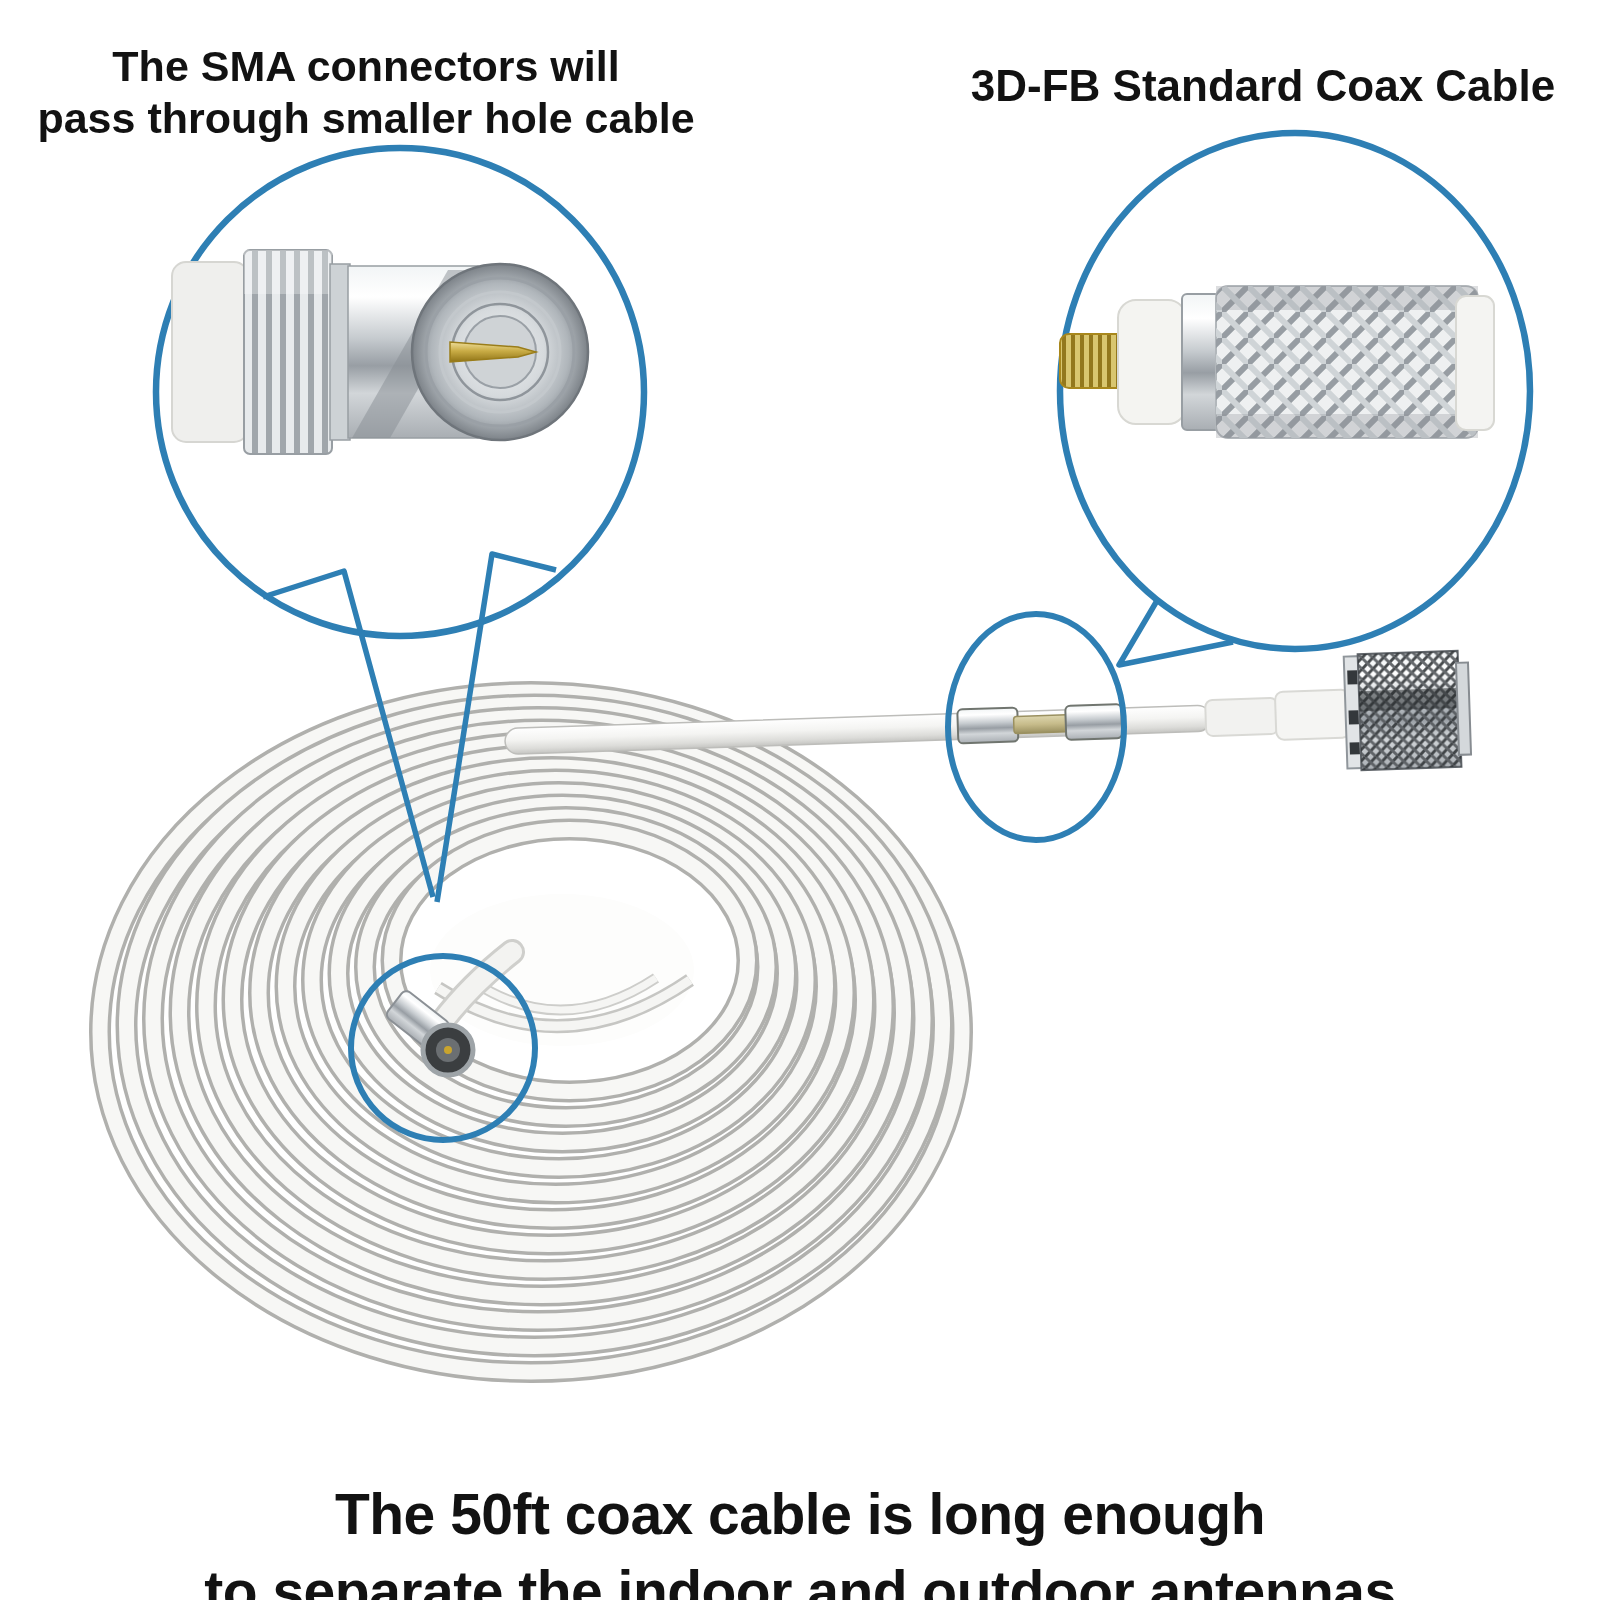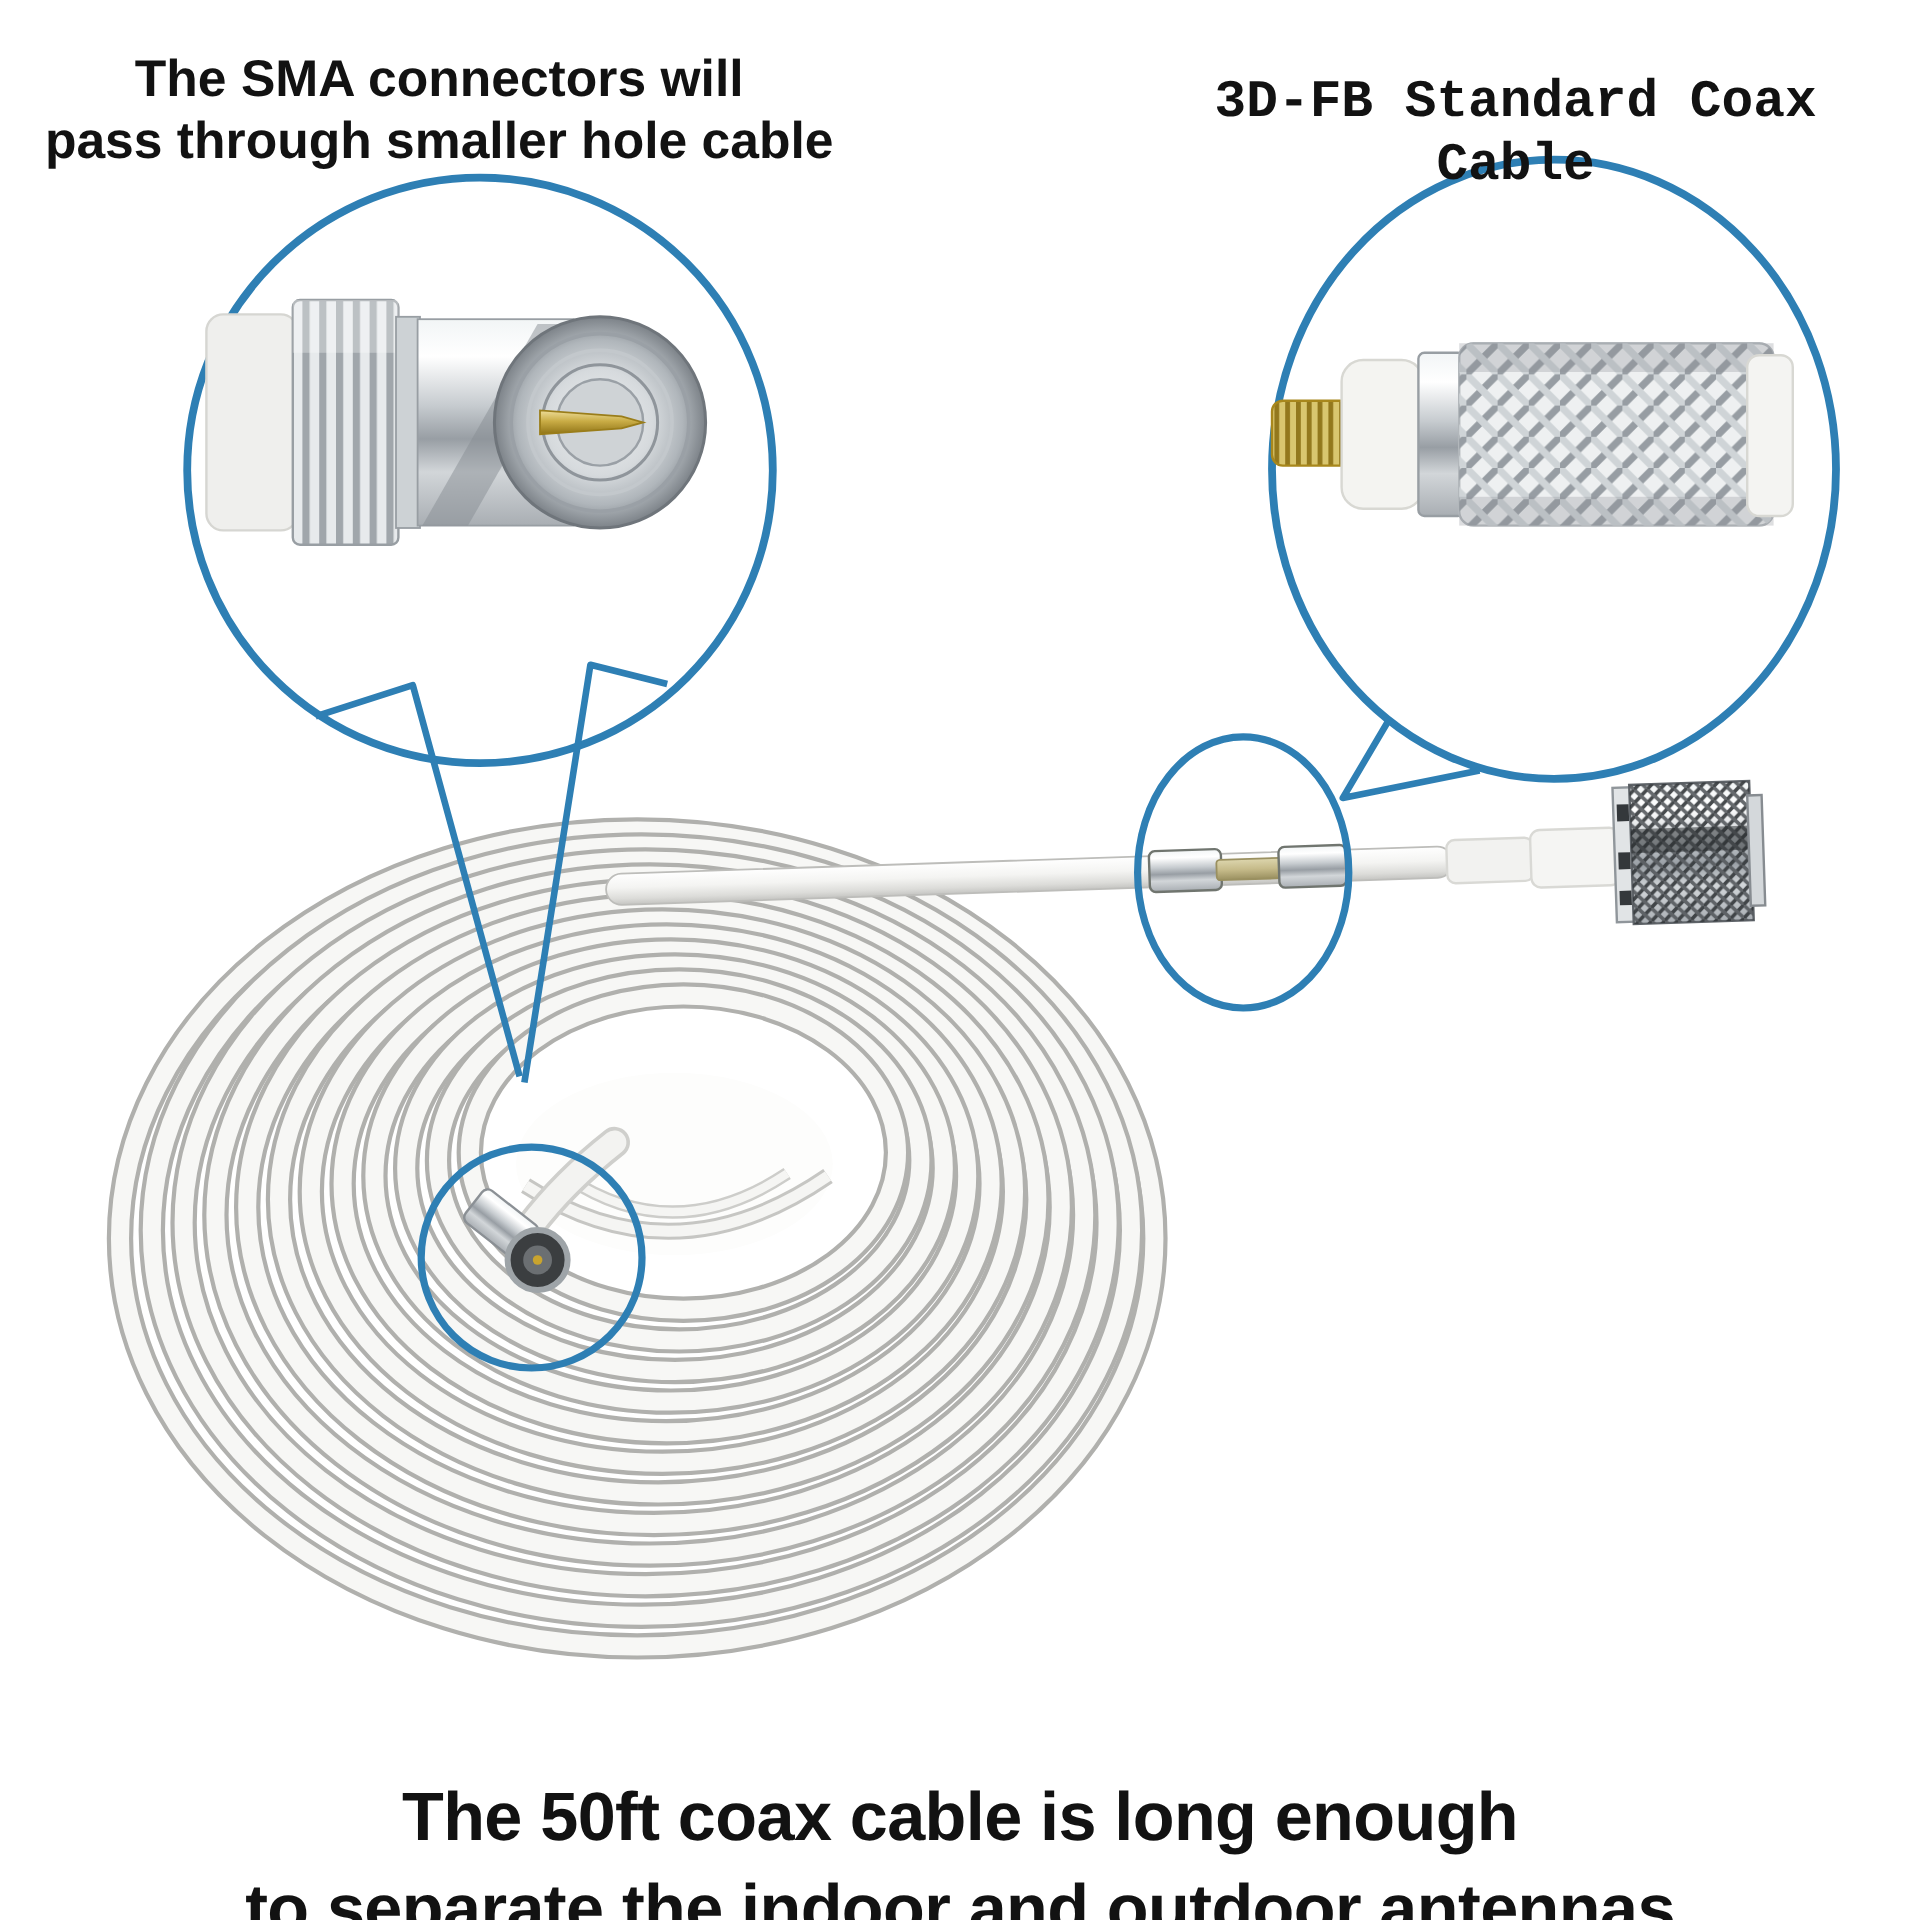--- a/index.html
+++ b/index.html
@@ -16,21 +16,21 @@
     overflow:hidden;
   }
   .caption{
     position:absolute;
     font-weight:700;
     color:var(--text);
     text-align:center;
     margin-top:38px;
   }
   .caption-sma{left:8px;top:2px;width:716px;font-size:43px;line-height:52px;}
-  .caption-coax{left:958px;top:22px;width:610px;font-size:44px;line-height:52px;font-family:Liberation Mono, monospace;}
+  .caption-coax{left:958px;top:22px;width:610px;font-size:44px;line-height:52px;}
   .caption-length{left:0;top:1438px;width:1600px;font-size:57px;line-height:77px;letter-spacing:-0.5px;}
   svg.illustration{position:absolute;left:0;top:0;}
   .blue{stroke:var(--callout-blue);fill:none;}
 </style>
 </head>
 <body>
 
 <div class="stage">
 
   <svg class="illustration" width="1600" height="1600" viewBox="0 0 1600 1600">

